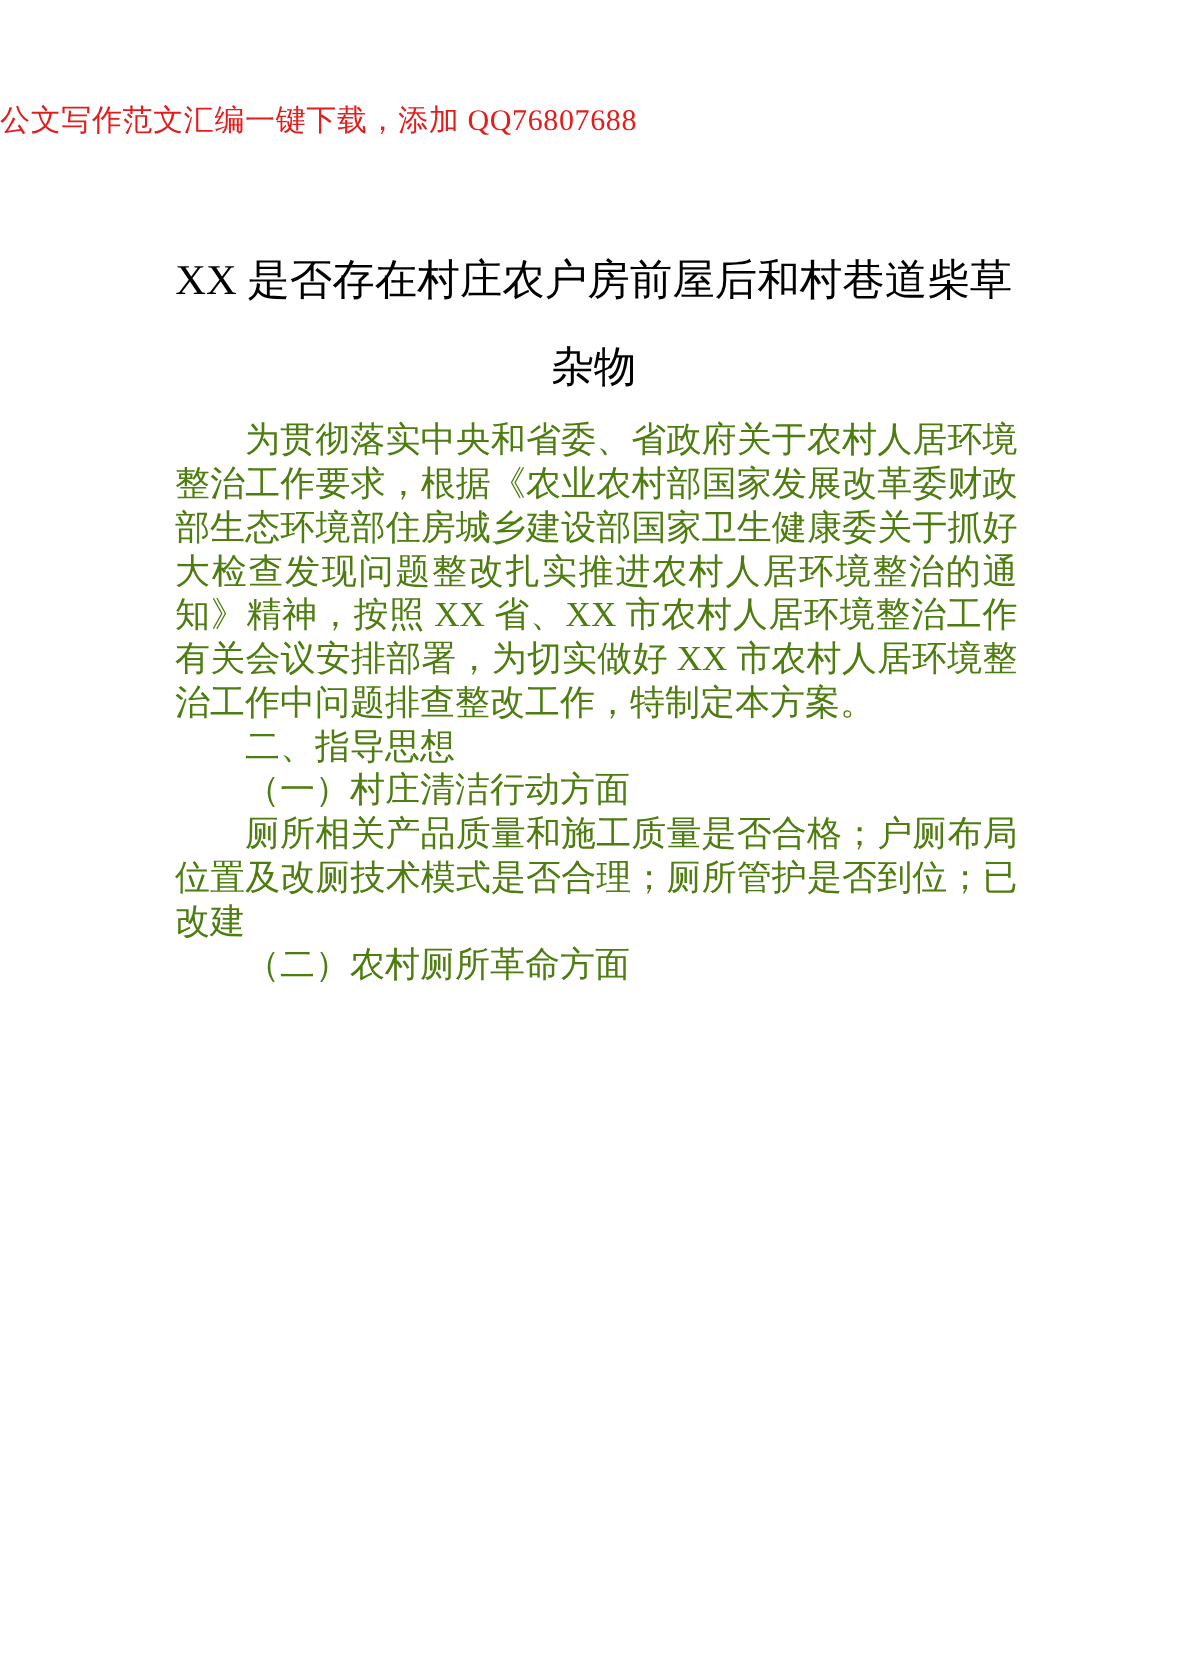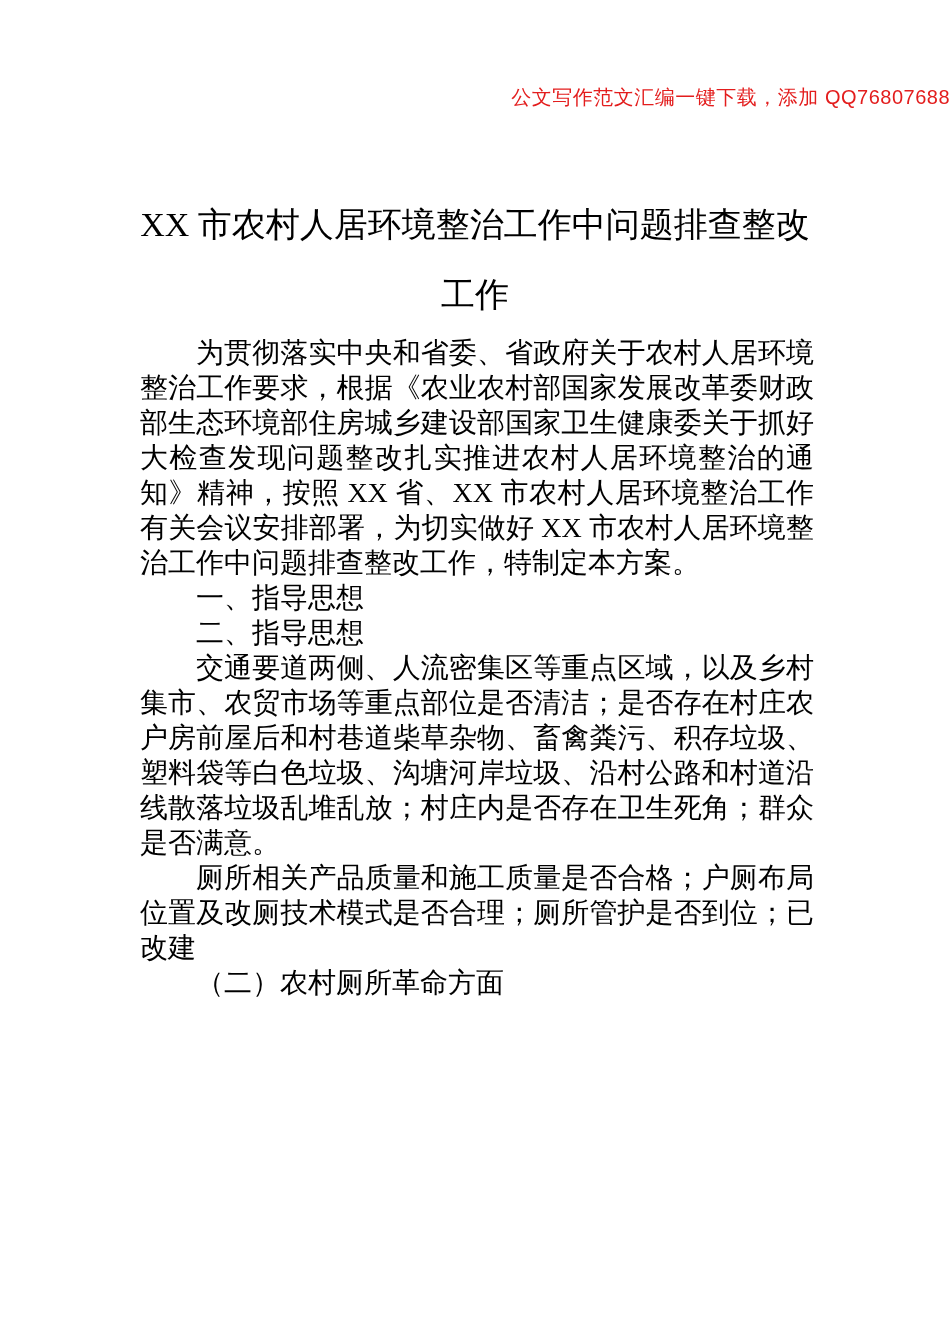--- a/index.html
+++ b/index.html
@@ -14,23 +14,23 @@
     background: #ffffff;
     overflow: hidden;
     font-family: "Liberation Serif", "DejaVu Serif", serif;
     color: #000000;
   }
   .promo-line {
     position: absolute;
     top: 84px;
     left: 0;
     width: 100%;
-    text-align: right;
-    font-family: Liberation Sans, sans-serif;
-    font-size: 20px;
+    text-align: left;
+    font-family: Liberation Serif, serif;
+    font-size: 24px;
     line-height: 26px;
     color: #e31d1d;
     letter-spacing: 0.5px;
     white-space: nowrap;
   }
   .doc-title {
     position: absolute;
     top: 167px;
     left: 140px;
     width: 670px;
@@ -42,41 +42,40 @@
   }
   .doc-body {
     position: absolute;
     top: 335px;
     left: 140px;
     width: 674px;
     font-size: 28px;
     line-height: 35px;
     text-align: justify;
     text-justify: inter-ideograph;
-    color: #000000;
+    color: #4d7c0f;
   }
   .doc-body p {
     margin: 0;
     padding: 0;
     text-indent: 2em;
     word-break: break-all;
     overflow-wrap: break-word;
   }
 </style>
 </head>
 <body>
 
 <div class="page">
 
   <div class="promo-line">公文写作范文汇编一键下载，添加 QQ76807688</div>
 
-  <h1 class="doc-title">XX 市农村人居环境整治工作中问题排查整改工作</h1>
+  <h1 class="doc-title">XX 是否存在村庄农户房前屋后和村巷道柴草杂物</h1>
 
   <div class="doc-body">
       <p>为贯彻落实中央和省委、省政府关于农村人居环境整治工作要求，根据《农业农村部国家发展改革委财政部生态环境部住房城乡建设部国家卫生健康委关于抓好大检查发现问题整改扎实推进农村人居环境整治的通知》精神，按照 XX 省、XX 市农村人居环境整治工作有关会议安排部署，为切实做好 XX 市农村人居环境整治工作中问题排查整改工作，特制定本方案。</p>
-      <p>一、指导思想</p>
       <p>二、指导思想</p>
-      <p>交通要道两侧、人流密集区等重点区域，以及乡村集市、农贸市场等重点部位是否清洁；是否存在村庄农户房前屋后和村巷道柴草杂物、畜禽粪污、积存垃圾、塑料袋等白色垃圾、沟塘河岸垃圾、沿村公路和村道沿线散落垃圾乱堆乱放；村庄内是否存在卫生死角；群众是否满意。</p>
+      <p>（一）村庄清洁行动方面</p>
       <p>厕所相关产品质量和施工质量是否合格；户厕布局位置及改厕技术模式是否合理；厕所管护是否到位；已改建</p>
       <p>（二）农村厕所革命方面</p>
     </div>
 
 </div>
 
 </body></html>

